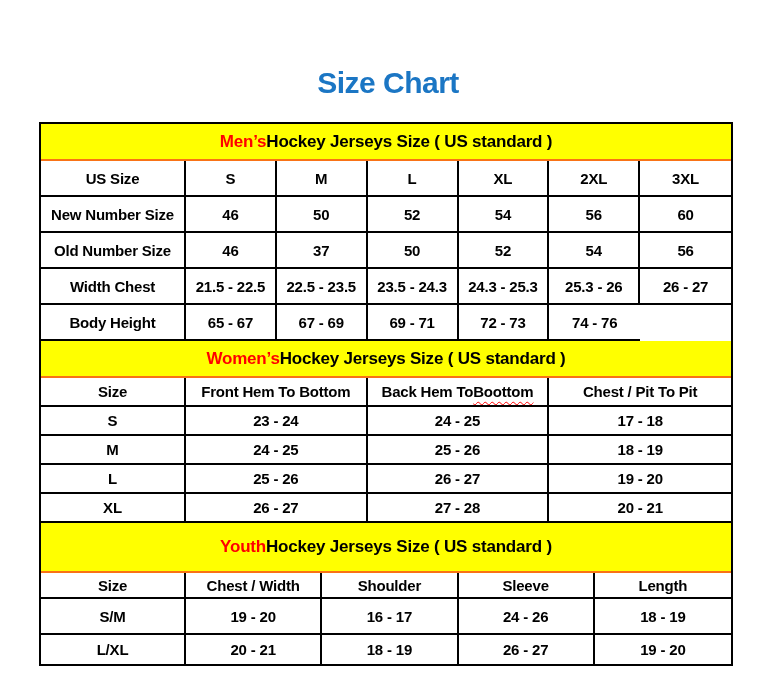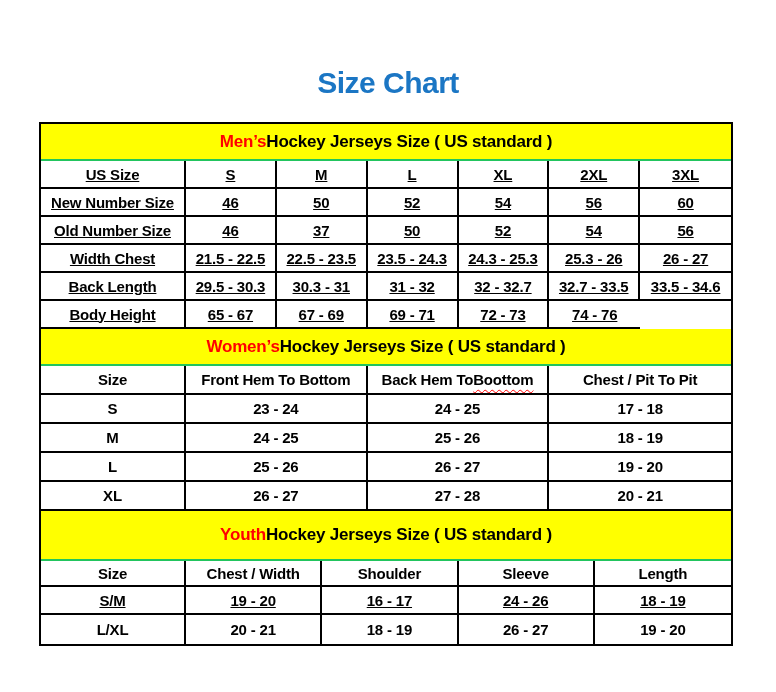--- a/index.html
+++ b/index.html
@@ -16,33 +16,33 @@
     text-align: center; font-size: 30px; font-weight: bold;
     color: #1b76c4; letter-spacing: -0.5px;
   }
 
   .chart {
     position: absolute; left: 39px; top: 122px; width: 694px;
     border: 2px solid #000; background: #fff;
   }
 
   .band {
-    height: 37px; background: #ffff00; border-bottom: 2px solid #22c55e;
+    height: 37px; background: #ffff00; border-bottom: 2px solid #f97316;
     display: flex; align-items: center; justify-content: center;
     font-size: 17px; font-weight: bold; color: #000; letter-spacing: -0.2px;
   }
   .band.youth-band { height: 50px; }
   .band .hl { color: #ff0000; }
 
   .grid { display: grid; width: 100%; }
   .cols-men   { grid-template-columns: 145px repeat(6, 1fr); }
   .cols-women { grid-template-columns: 145px repeat(3, 1fr); }
   .cols-youth { grid-template-columns: 145px repeat(4, 1fr); }
 
-  .h26 { height: 26px; } .h28 { height: 28px; text-decoration: underline; } .h29 { height: 29px; }
+  .h26 { height: 26px; } .h28 { height: 36px; } .h29 { height: 29px; }
 
   .cell {
     display: flex; align-items: center; justify-content: center;
     border-right: 2px solid #000; border-bottom: 2px solid #000;
     font-weight: bold; font-size: 15px; color: #000;
     letter-spacing: -0.2px; white-space: nowrap; overflow: hidden;
   }
   .cell:last-child { border-right: none; }
   .grid.last .cell { border-bottom: none; }
 
@@ -101,29 +101,20 @@
     <div class="grid cols-men h28">
       <div class="cell">Width Chest</div>
       <div class="cell">21.5 - 22.5</div>
       <div class="cell">22.5 - 23.5</div>
       <div class="cell">23.5 - 24.3</div>
       <div class="cell">24.3 - 25.3</div>
       <div class="cell">25.3 - 26</div>
       <div class="cell">26 - 27</div>
     </div>
 
-    <div class="grid cols-men h28">
-      <div class="cell">Back Length</div>
-      <div class="cell">29.5 - 30.3</div>
-      <div class="cell">30.3 - 31</div>
-      <div class="cell">31 - 32</div>
-      <div class="cell">32 - 32.7</div>
-      <div class="cell">32.7 - 33.5</div>
-      <div class="cell">33.5 - 34.6</div>
-    </div>
 
     <div class="grid cols-men h28">
       <div class="cell">Body Height</div>
       <div class="cell">65 - 67</div>
       <div class="cell">67 - 69</div>
       <div class="cell">69 - 71</div>
       <div class="cell">72 - 73</div>
       <div class="cell">74 - 76</div>
     </div>
 

